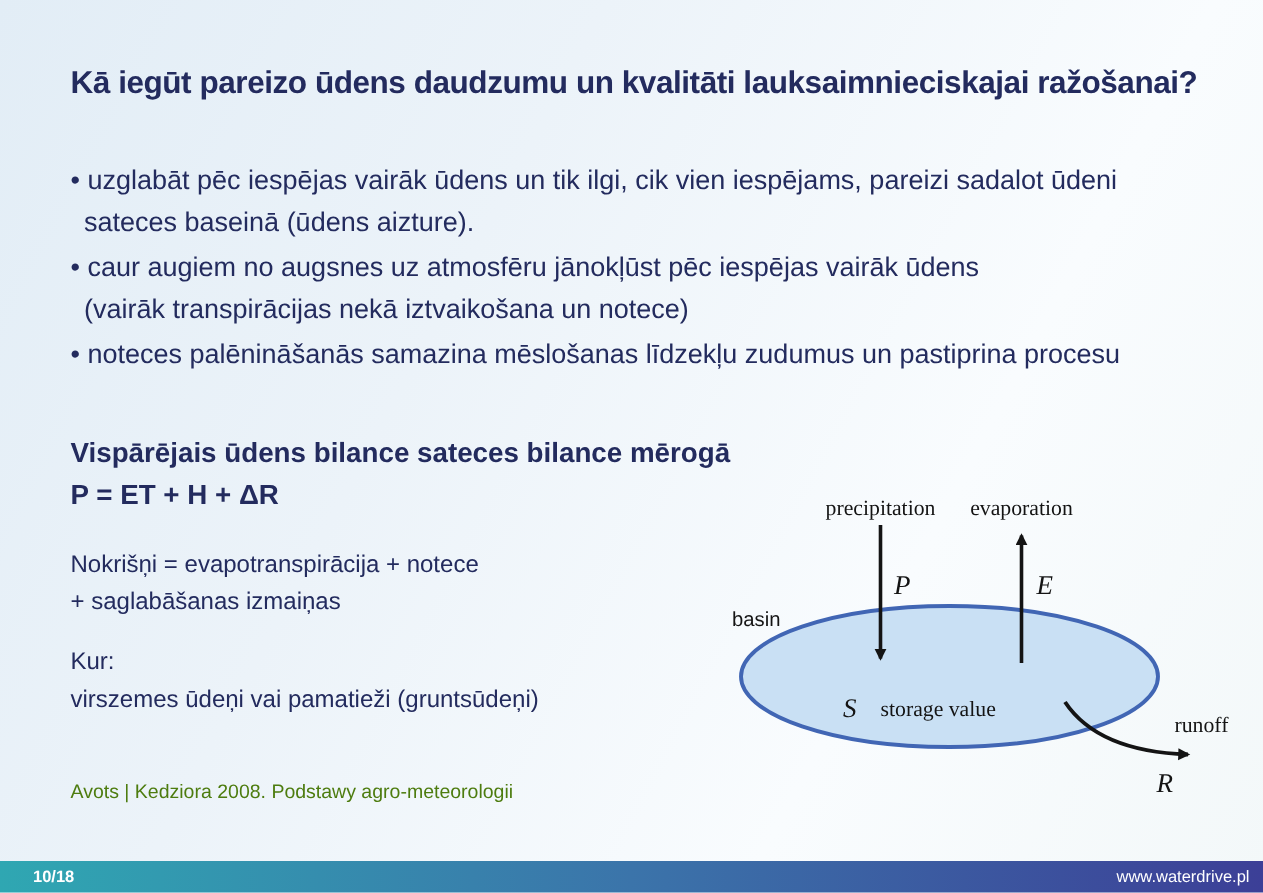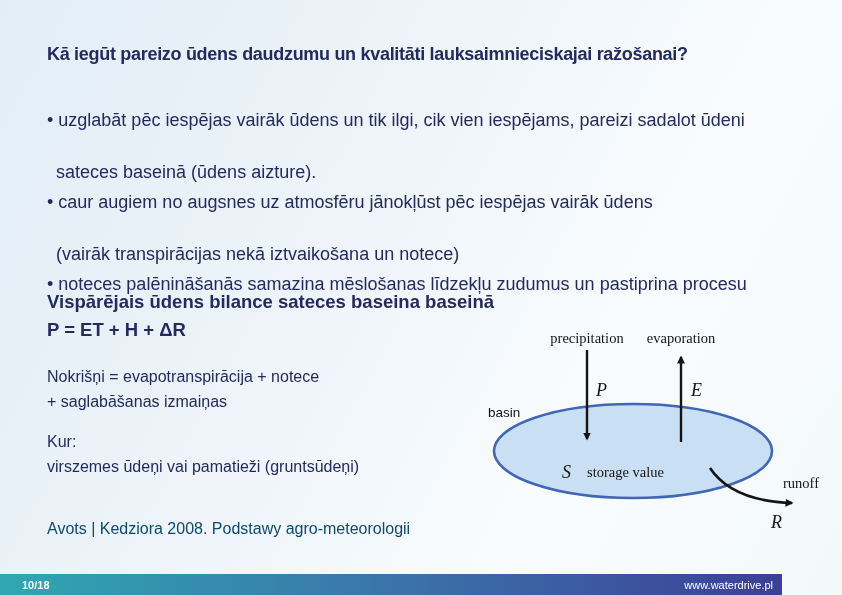--- a/index.html
+++ b/index.html
@@ -3,38 +3,38 @@
 <meta charset="utf-8">
 <style>
   html,body{margin:0;padding:0;}
   body{
     width:842px;height:595px;position:relative;overflow:hidden;
     font-family:"Liberation Sans",sans-serif;
     background:linear-gradient(118deg,#e2edf6 0%,#ecf3f9 35%,#f9fcfe 70%,#f3f8f9 100%);
   }
   .title{
     position:absolute;left:47px;top:44px;width:780px;margin:0;
-    font-size:18px;font-weight:bold;color:#232b5e;letter-spacing:-0.3px;
+    font-size:21px;font-weight:bold;color:#232b5e;letter-spacing:-0.3px;
   }
   .bullets{position:absolute;left:47px;top:106px;width:720px;color:#232b5e;font-size:18px;}
   .bullet{margin-bottom:2px;}
   .b-line{line-height:28px;white-space:nowrap;}
   .b-line.first .marker{margin-right:5px;}
-  .b-line.cont{padding-left:9px;margin-top:24px;}
+  .b-line.cont{padding-left:9px;}
   .balance{position:absolute;left:47px;top:288px;color:#232b5e;font-weight:bold;font-size:18.5px;line-height:28px;}
   .note1{position:absolute;left:47px;top:364px;color:#232b5e;font-size:16px;line-height:25px;}
   .note2{position:absolute;left:47px;top:430px;color:#232b5e;font-size:16px;line-height:24.5px;}
-  .source{position:absolute;left:47px;top:520px;color:#0c4a6e;font-size:16px;}
+  .source{position:absolute;left:47px;top:520px;color:#4d7c0f;font-size:13px;}
   .diagram{position:absolute;left:480px;top:322px;width:356px;height:212px;}
   .diagram text{fill:#141414;}
   .d-serif{font-family:"Liberation Serif",serif;font-size:14.5px;}
   .d-var{font-family:"Liberation Serif",serif;font-style:italic;font-size:18px;}
   .d-sans{font-family:"Liberation Sans",sans-serif;font-size:13.5px;fill:#222222;}
   .footer{
-    position:absolute;left:0;bottom:0;width:782px;height:21px;
+    position:absolute;left:0;bottom:0;width:842px;height:21px;
     background:linear-gradient(to right,#2fa7b2 0%,#3b74aa 50%,#3c3f97 100%);
     color:#ffffff;font-size:11px;display:flex;align-items:center;justify-content:space-between;
     box-sizing:border-box;padding:0 9px 0 22px;
   }
   .footer .page{font-weight:bold;}
   .footer .url{text-decoration:none;color:#ffffff;margin-left:20px;}
 </style>
 </head>
 <body>
 
@@ -50,21 +50,21 @@
     <div class="bullet">
       <div class="b-line first"><span class="marker">•</span><span>caur augiem no augsnes uz atmosfēru jānokļūst pēc iespējas vairāk ūdens</span></div>
       <div class="b-line cont">(vairāk transpirācijas nekā iztvaikošana un notece)</div>
     </div>
     <div class="bullet">
       <div class="b-line first"><span class="marker">•</span><span>noteces palēnināšanās samazina mēslošanas līdzekļu zudumus un pastiprina procesu</span></div>
     </div>
   </div>
 
   <div class="balance">
-    <div>Vispārējais ūdens bilance sateces baseina baseinā</div>
+    <div>Vispārējais ūdens bilance sateces bilance mērogā</div>
     <div>P = ET + H + ΔR</div>
   </div>
 
   <div class="note1">
     <div>Nokrišņi = evapotranspirācija + notece</div>
     <div>+ saglabāšanas izmaiņas</div>
   </div>
 
   <div class="note2">
     <div>Kur:</div>

